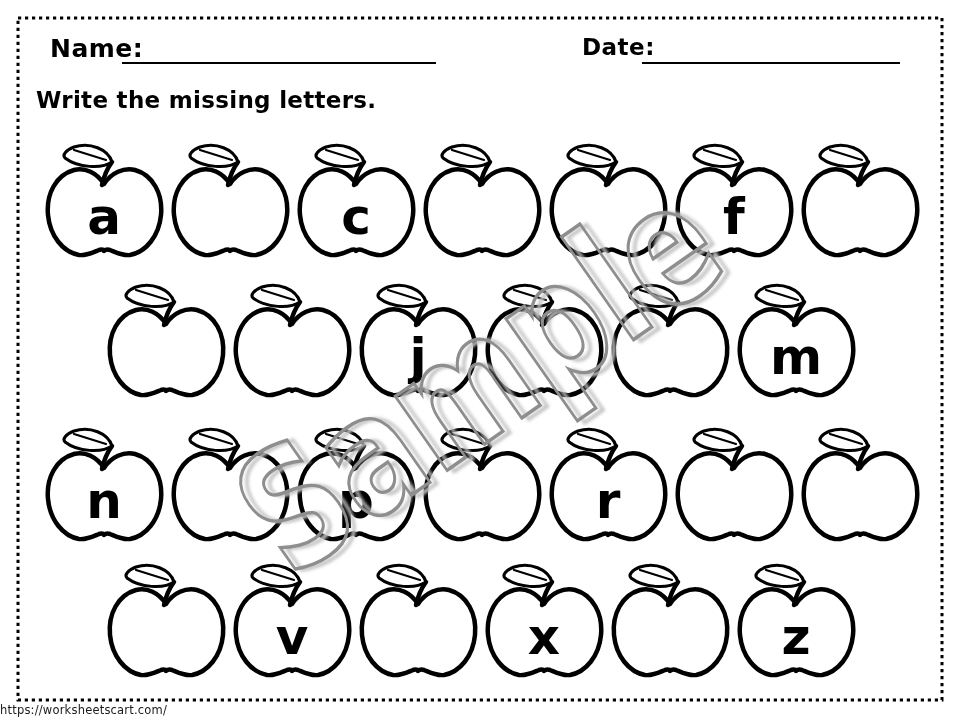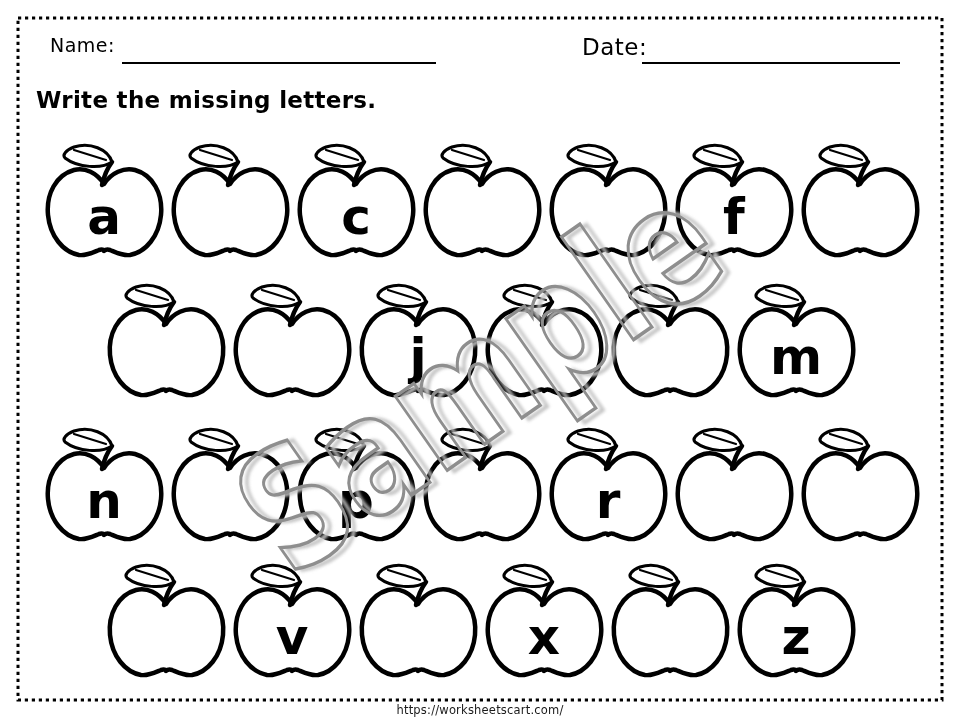--- a/index.html
+++ b/index.html
@@ -2,40 +2,40 @@
 <html><head>
 <meta charset="utf-8">
 <style>
   html,body{margin:0;padding:0;}
   body{
     width:960px;height:720px;position:relative;overflow:hidden;
     background:#ffffff;color:#000;
     font-family:"DejaVu Sans",sans-serif;
   }
   .border-svg{position:absolute;left:0;top:0;pointer-events:none;}
-  .name-label{position:absolute;left:50px;top:34px;font-size:19px;font-weight:400;letter-spacing:.5px;}
+  .name-label{position:absolute;left:50px;top:34px;font-size:25px;font-weight:700;letter-spacing:.5px;}
   .name-line{position:absolute;left:122px;top:38px;width:314px;height:24px;border-bottom:2px solid #000;}
-  .date-label{position:absolute;left:582px;top:34px;font-size:23px;font-weight:400;letter-spacing:.5px;}
+  .date-label{position:absolute;left:582px;top:34px;font-size:23px;font-weight:700;letter-spacing:.5px;}
   .date-line{position:absolute;left:642px;top:38px;width:258px;height:24px;border-bottom:2px solid #000;}
   .instruction{position:absolute;left:36px;top:87px;font-size:23px;font-weight:700;letter-spacing:.3px;}
   .row{position:absolute;display:flex;gap:2px;}
   .row1{top:140px;left:42px;}
   .row2{top:280px;left:104px;}
   .row3{top:424px;left:42px;}
   .row4{top:560px;left:104px;}
   .apple{position:relative;width:124px;height:126px;flex:0 0 124px;}
   .apple-svg{position:absolute;left:0;top:0;width:124px;height:126px;}
   .letter{
     position:absolute;left:0;right:0;top:40px;height:74px;
     display:flex;align-items:center;justify-content:center;
     font-size:50px;font-weight:600;line-height:1;
   }
   .watermark-svg{position:absolute;left:0;top:0;pointer-events:none;}
   .footer-url{
-    position:absolute;left:0;right:0;bottom:3px;text-align:center;
+    position:absolute;left:0;right:0;bottom:3px;text-align:left;
     font-size:11.5px;color:#1a1a1a;letter-spacing:.2px;
   }
   .hidden-defs{position:absolute;width:0;height:0;overflow:hidden;}
 </style>
 </head>
 <body>
 
 <svg class="hidden-defs" aria-hidden="true">
   <defs>
     <symbol id="apple-sym" viewBox="0 0 124 126">

